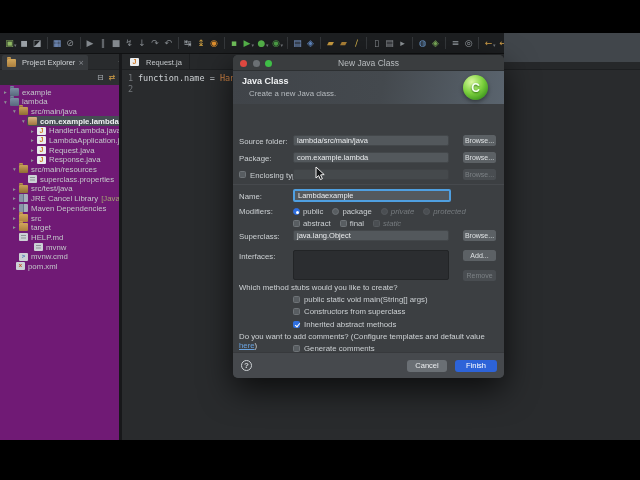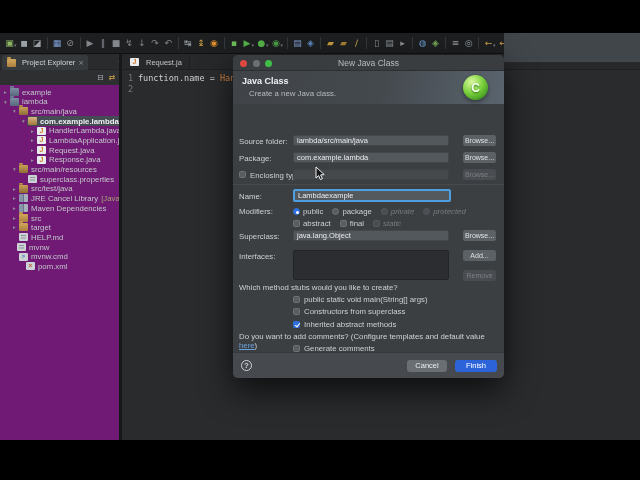--- a/index.html
+++ b/index.html
@@ -311,35 +311,35 @@
               <span class="tlabel">target</span>
             </span>
           </div>
           <div class="trow" style="padding-left: 11px;">
             <span class="arrow"></span>
             <span class="selwrap">
               <span class="ic ic-page"></span>
               <span class="tlabel">HELP.md</span>
             </span>
           </div>
-          <div class="trow" style="padding-left: 9px;">
+          <div class="trow" style="padding-left: 26px;">
             <span class="arrow"></span>
             <span class="selwrap">
               <span class="ic ic-page"></span>
               <span class="tlabel">mvnw</span>
             </span>
           </div>
           <div class="trow" style="padding-left: 11px;">
             <span class="arrow"></span>
             <span class="selwrap">
               <span class="ic ic-cmd"></span>
               <span class="tlabel">mvnw.cmd</span>
             </span>
           </div>
-          <div class="trow" style="padding-left: 18px;">
+          <div class="trow" style="padding-left: 8px;">
             <span class="arrow"></span>
             <span class="selwrap">
               <span class="ic ic-xml"></span>
               <span class="tlabel">pom.xml</span>
             </span>
           </div>
         </div>
     </div>
 
     <div class="divider"></div>

